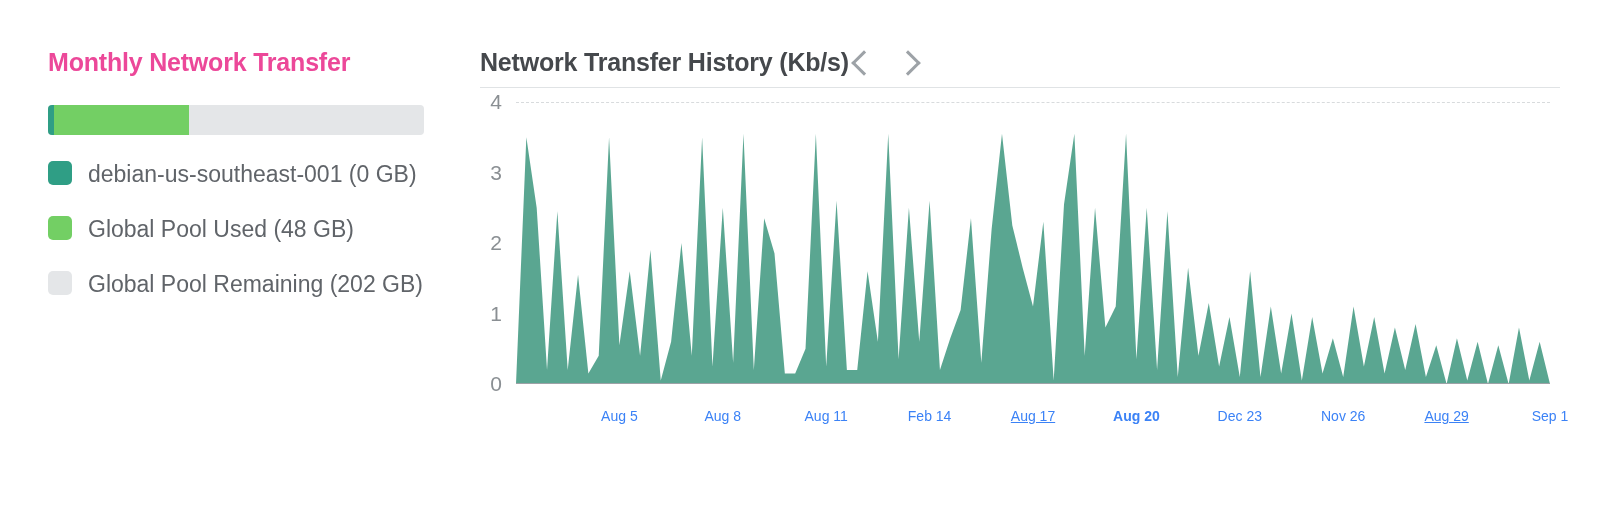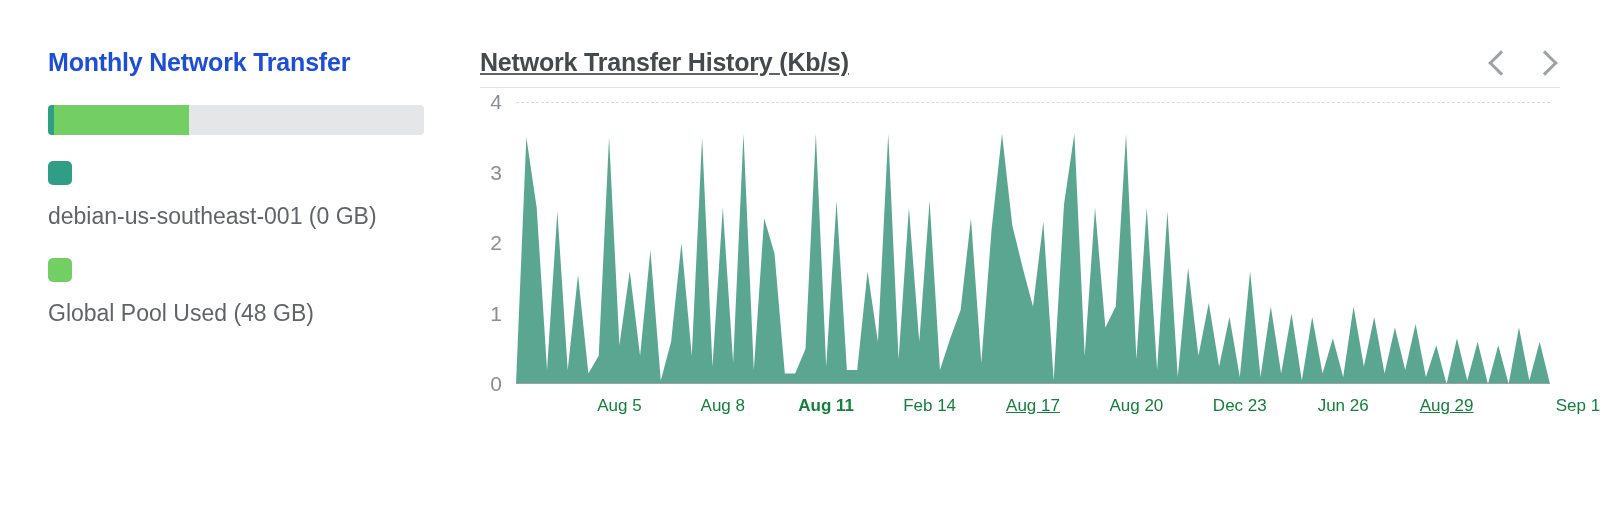--- a/index.html
+++ b/index.html
@@ -1,47 +1,47 @@
 <!DOCTYPE html>
 <html><head>
 <meta charset="utf-8">
 <style>
   * { box-sizing: border-box; margin: 0; padding: 0; }
   html, body { width: 1600px; height: 520px; background: #fff; font-family: -apple-system, BlinkMacSystemFont, "Segoe UI", Helvetica, Arial, sans-serif; color: #606469; }
   .wrap { display: flex; padding: 48px 40px 16px 48px; gap: 56px; }
   .left { width: 376px; flex: 0 0 376px; }
   .right { flex: 1 1 auto; min-width: 0; }
-  h2 { font-weight: 600; font-size: 25px; color: #1d4ed8; letter-spacing: -0.2px; margin-bottom: 28px; }
+  h2 { font-weight: 600; font-size: 25px; color: #ec4899; letter-spacing: -0.2px; margin-bottom: 28px; }
   .bar { width: 100%; height: 30px; border-radius: 4px; background: #e4e6e8; overflow: hidden; display: flex; margin-bottom: 18px; }
   .bar .seg1 { background: #2f9e85; }
   .bar .seg2 { background: #73cf64; }
   .legend { margin-top: 18px; }
-  .legend .item { display: flex; align-items: flex-start; gap: 16px; margin-top: 24px; flex-direction: column; }
+  .legend .item { display: flex; align-items: flex-start; gap: 16px; margin-top: 24px; }
   .swatch { width: 24px; height: 24px; border-radius: 5px; flex: 0 0 24px; margin-top: 2px; }
   .sw-a { background: #2f9e85; }
   .sw-b { background: #73cf64; }
   .sw-c { background: #e4e6e8; }
   .li-label { font-size: 23px; line-height: 1.35; color: #606469; }
 
-  .rhead { display: flex; align-items: center; justify-content: space-between; margin-bottom: 6px; border-bottom: 1.5px solid #e0e3e5; padding-bottom: 10px; text-decoration: underline; }
+  .rhead { display: flex; align-items: center; margin-bottom: 6px; border-bottom: 1.5px solid #e0e3e5; padding-bottom: 10px; }
   .rtitle { font-weight: 600; font-size: 25px; color: #45484c; letter-spacing: -0.2px; }
   .range { display: flex; align-items: center; gap: 14px; font-size: 25px; color: #606469; }
   .chev { width: 18px; height: 18px; border: solid #9da2a7; border-width: 0 3px 3px 0; display: inline-block; padding: 0; }
   .chev.l { transform: rotate(135deg); }
   .chev.r { transform: rotate(-45deg); }
   .chev-btn { background: none; border: none; cursor: pointer; padding: 4px 6px; line-height: 0; }
 
   .chart-box { position: relative; height: 330px; padding-left: 32px; padding-bottom: 40px; }
   .plot { position: absolute; left: 36px; right: 10px; top: 8px; bottom: 40px; }
   .grid-line { position: absolute; left: 0; right: 0; height: 0; border-top: 1.5px dashed #d8dbdd; }
   .axis-line { position: absolute; left: 0; right: 0; bottom: 0; height: 0; border-top: 1.5px solid #9da2a7; }
   .ylabels { position: absolute; left: 0; top: 8px; bottom: 40px; width: 28px; }
   .ylabels span { position: absolute; right: 6px; transform: translateY(-50%); font-size: 21px; color: #8a8f93; }
   .xlabels { position: absolute; left: 36px; right: 10px; bottom: 0; height: 34px; }
-  .xlabels span { position: absolute; top: 6px; transform: translateX(-50%); font-size: 17px; color: #15803d; white-space: nowrap; }
+  .xlabels span { position: absolute; top: 18px; transform: translateX(-50%); font-size: 14px; color: #3b82f6; white-space: nowrap; }
   svg.area { position: absolute; inset: 0; width: 100%; height: 100%; }
   svg.area path { fill: #4c9e88; stroke: none; opacity: 0.92; }
 </style>
 </head>
 <body>
 
 <div class="wrap">
   <div class="left">
     <h2>Monthly Network Transfer</h2>
     <div class="bar">
@@ -49,20 +49,24 @@
       <div class="seg2" style="width: 36%;"></div>
     </div>
     <div class="legend">
         <div class="item">
           <div class="swatch sw-a"></div>
           <div class="li-label">debian-us-southeast-001 (0 GB)</div>
         </div>
         <div class="item">
           <div class="swatch sw-b"></div>
           <div class="li-label">Global Pool Used (48 GB)</div>
+        </div>
+        <div class="item">
+          <div class="swatch sw-c"></div>
+          <div class="li-label">Global Pool Remaining (202 GB)</div>
         </div>
       </div>
   </div>
 
   <div class="right">
     <div class="rhead">
       <div class="rtitle">Network Transfer History (Kb/s)</div>
       <div class="range">
         <button class="chev-btn"><span class="chev l"></span></button>
         <button class="chev-btn"><span class="chev r"></span></button>
@@ -79,24 +83,24 @@
       <div class="plot">
           <div class="grid-line" style="top: 0%;"></div>
         <svg class="area" viewBox="0 0 1000 1000" preserveAspectRatio="none">
             <path d="M 0 1000 L 0.00 1000.00 L 10.00 125.00 L 20.00 375.00 L 30.00 950.00 L 40.00 387.50 L 50.00 950.00 L 60.00 612.50 L 70.00 962.50 L 80.00 900.00 L 90.00 125.00 L 100.00 862.50 L 110.00 600.00 L 120.00 900.00 L 130.00 525.00 L 140.00 987.50 L 150.00 850.00 L 160.00 500.00 L 170.00 900.00 L 180.00 125.00 L 190.00 937.50 L 200.00 375.00 L 210.00 925.00 L 220.00 112.50 L 230.00 950.00 L 240.00 412.50 L 250.00 537.50 L 260.00 962.50 L 270.00 962.50 L 280.00 875.00 L 290.00 112.50 L 300.00 937.50 L 310.00 350.00 L 320.00 950.00 L 330.00 950.00 L 340.00 600.00 L 350.00 850.00 L 360.00 112.50 L 370.00 912.50 L 380.00 375.00 L 390.00 850.00 L 400.00 350.00 L 410.00 950.00 L 420.00 837.50 L 430.00 737.50 L 440.00 412.50 L 450.00 925.00 L 460.00 450.00 L 470.00 112.50 L 480.00 437.50 L 490.00 587.50 L 500.00 725.00 L 510.00 425.00 L 520.00 987.50 L 530.00 362.50 L 540.00 112.50 L 550.00 900.00 L 560.00 375.00 L 570.00 800.00 L 580.00 725.00 L 590.00 112.50 L 600.00 912.50 L 610.00 375.00 L 620.00 950.00 L 630.00 387.50 L 640.00 975.00 L 650.00 587.50 L 660.00 900.00 L 670.00 712.50 L 680.00 937.50 L 690.00 762.50 L 700.00 975.00 L 710.00 600.00 L 720.00 975.00 L 730.00 725.00 L 740.00 962.50 L 750.00 750.00 L 760.00 987.50 L 770.00 762.50 L 780.00 962.50 L 790.00 837.50 L 800.00 975.00 L 810.00 725.00 L 820.00 937.50 L 830.00 762.50 L 840.00 962.50 L 850.00 800.00 L 860.00 950.00 L 870.00 787.50 L 880.00 975.00 L 890.00 862.50 L 900.00 1000.00 L 910.00 837.50 L 920.00 987.50 L 930.00 850.00 L 940.00 1000.00 L 950.00 862.50 L 960.00 1000.00 L 970.00 800.00 L 980.00 987.50 L 990.00 850.00 L 1000.00 1000.00 L 1000 1000 Z"></path>
           </svg>
         <div class="axis-line"></div>
       </div>
       <div class="xlabels">
           <span style="left: 10%;">Aug 5</span>
           <span style="left: 20%;">Aug 8</span>
-          <span style="left: 30%; font-weight: bold;">Aug 11</span>
+          <span style="left: 30%;">Aug 11</span>
           <span style="left: 40%;">Feb 14</span>
           <span style="left: 50%; text-decoration: underline;">Aug 17</span>
-          <span style="left: 60%;">Aug 20</span>
+          <span style="left: 60%; font-weight: bold;">Aug 20</span>
           <span style="left: 70%;">Dec 23</span>
-          <span style="left: 80%;">Jun 26</span>
+          <span style="left: 80%;">Nov 26</span>
           <span style="left: 90%; text-decoration: underline;">Aug 29</span>
-          <span style="left: 100%; margin-left: 28px;">Sep 1</span>
+          <span style="left: 100%;">Sep 1</span>
         </div>
     </div>
   </div>
 </div>
 
 </body></html>

